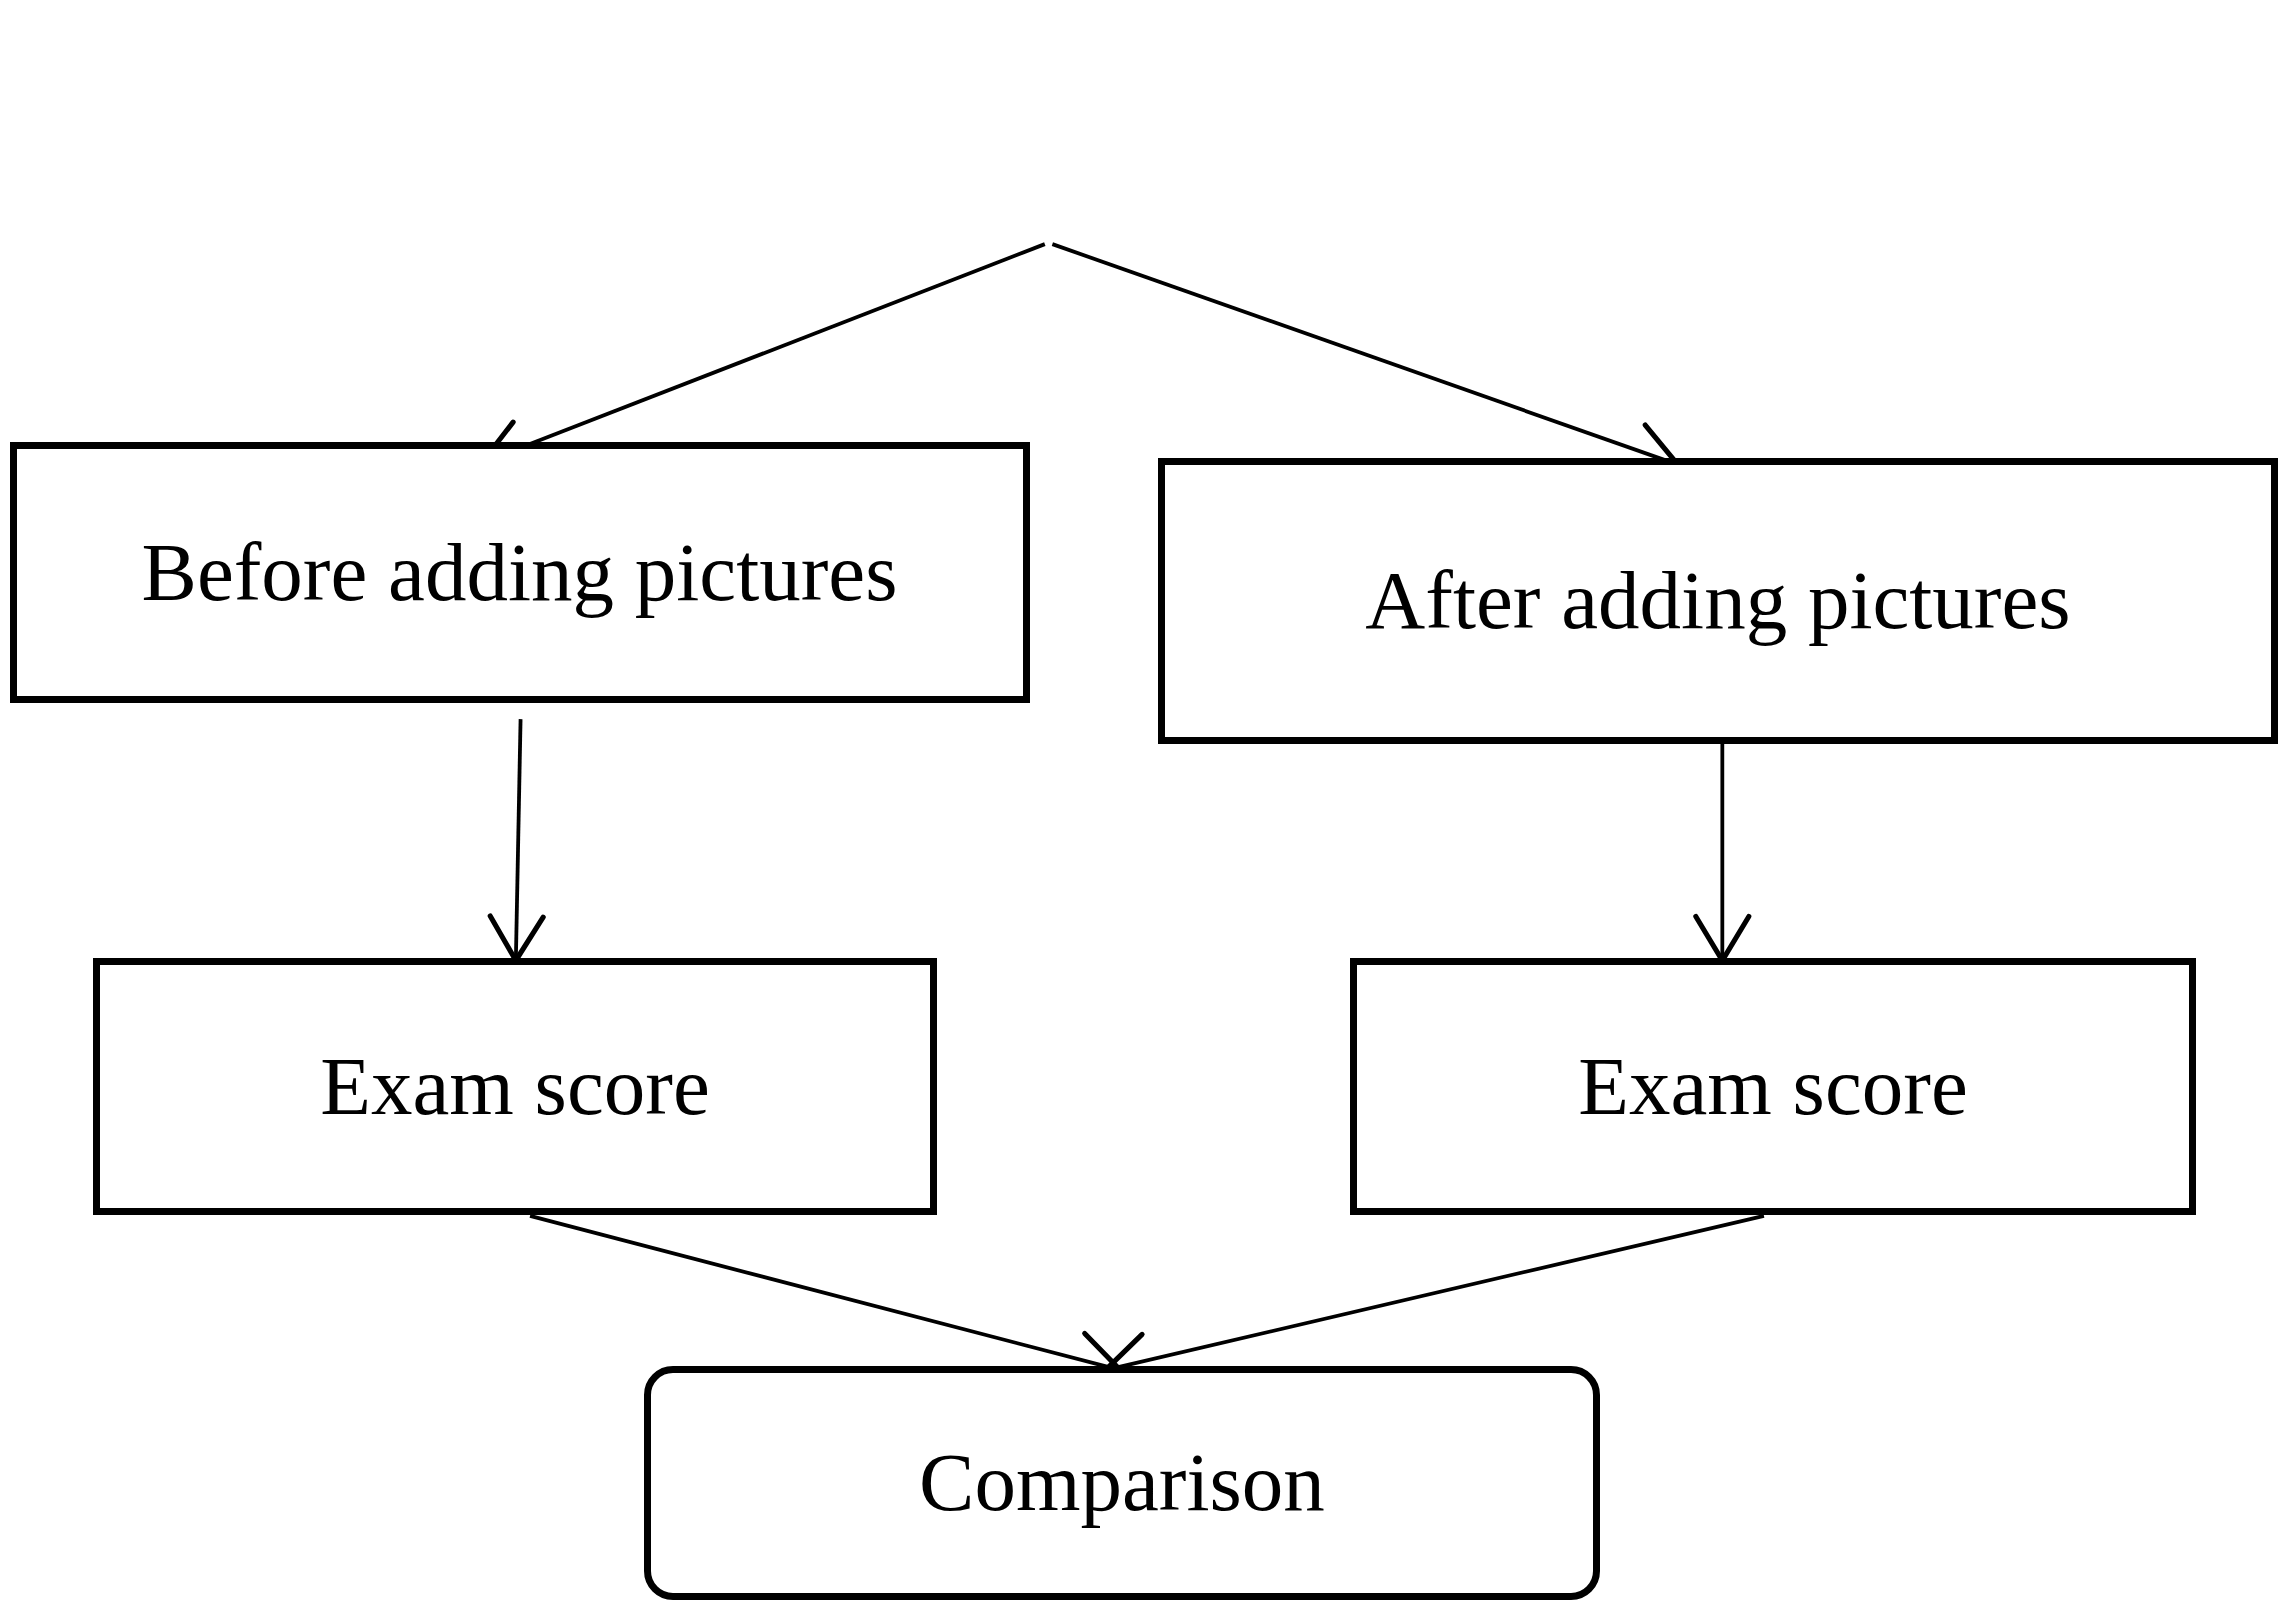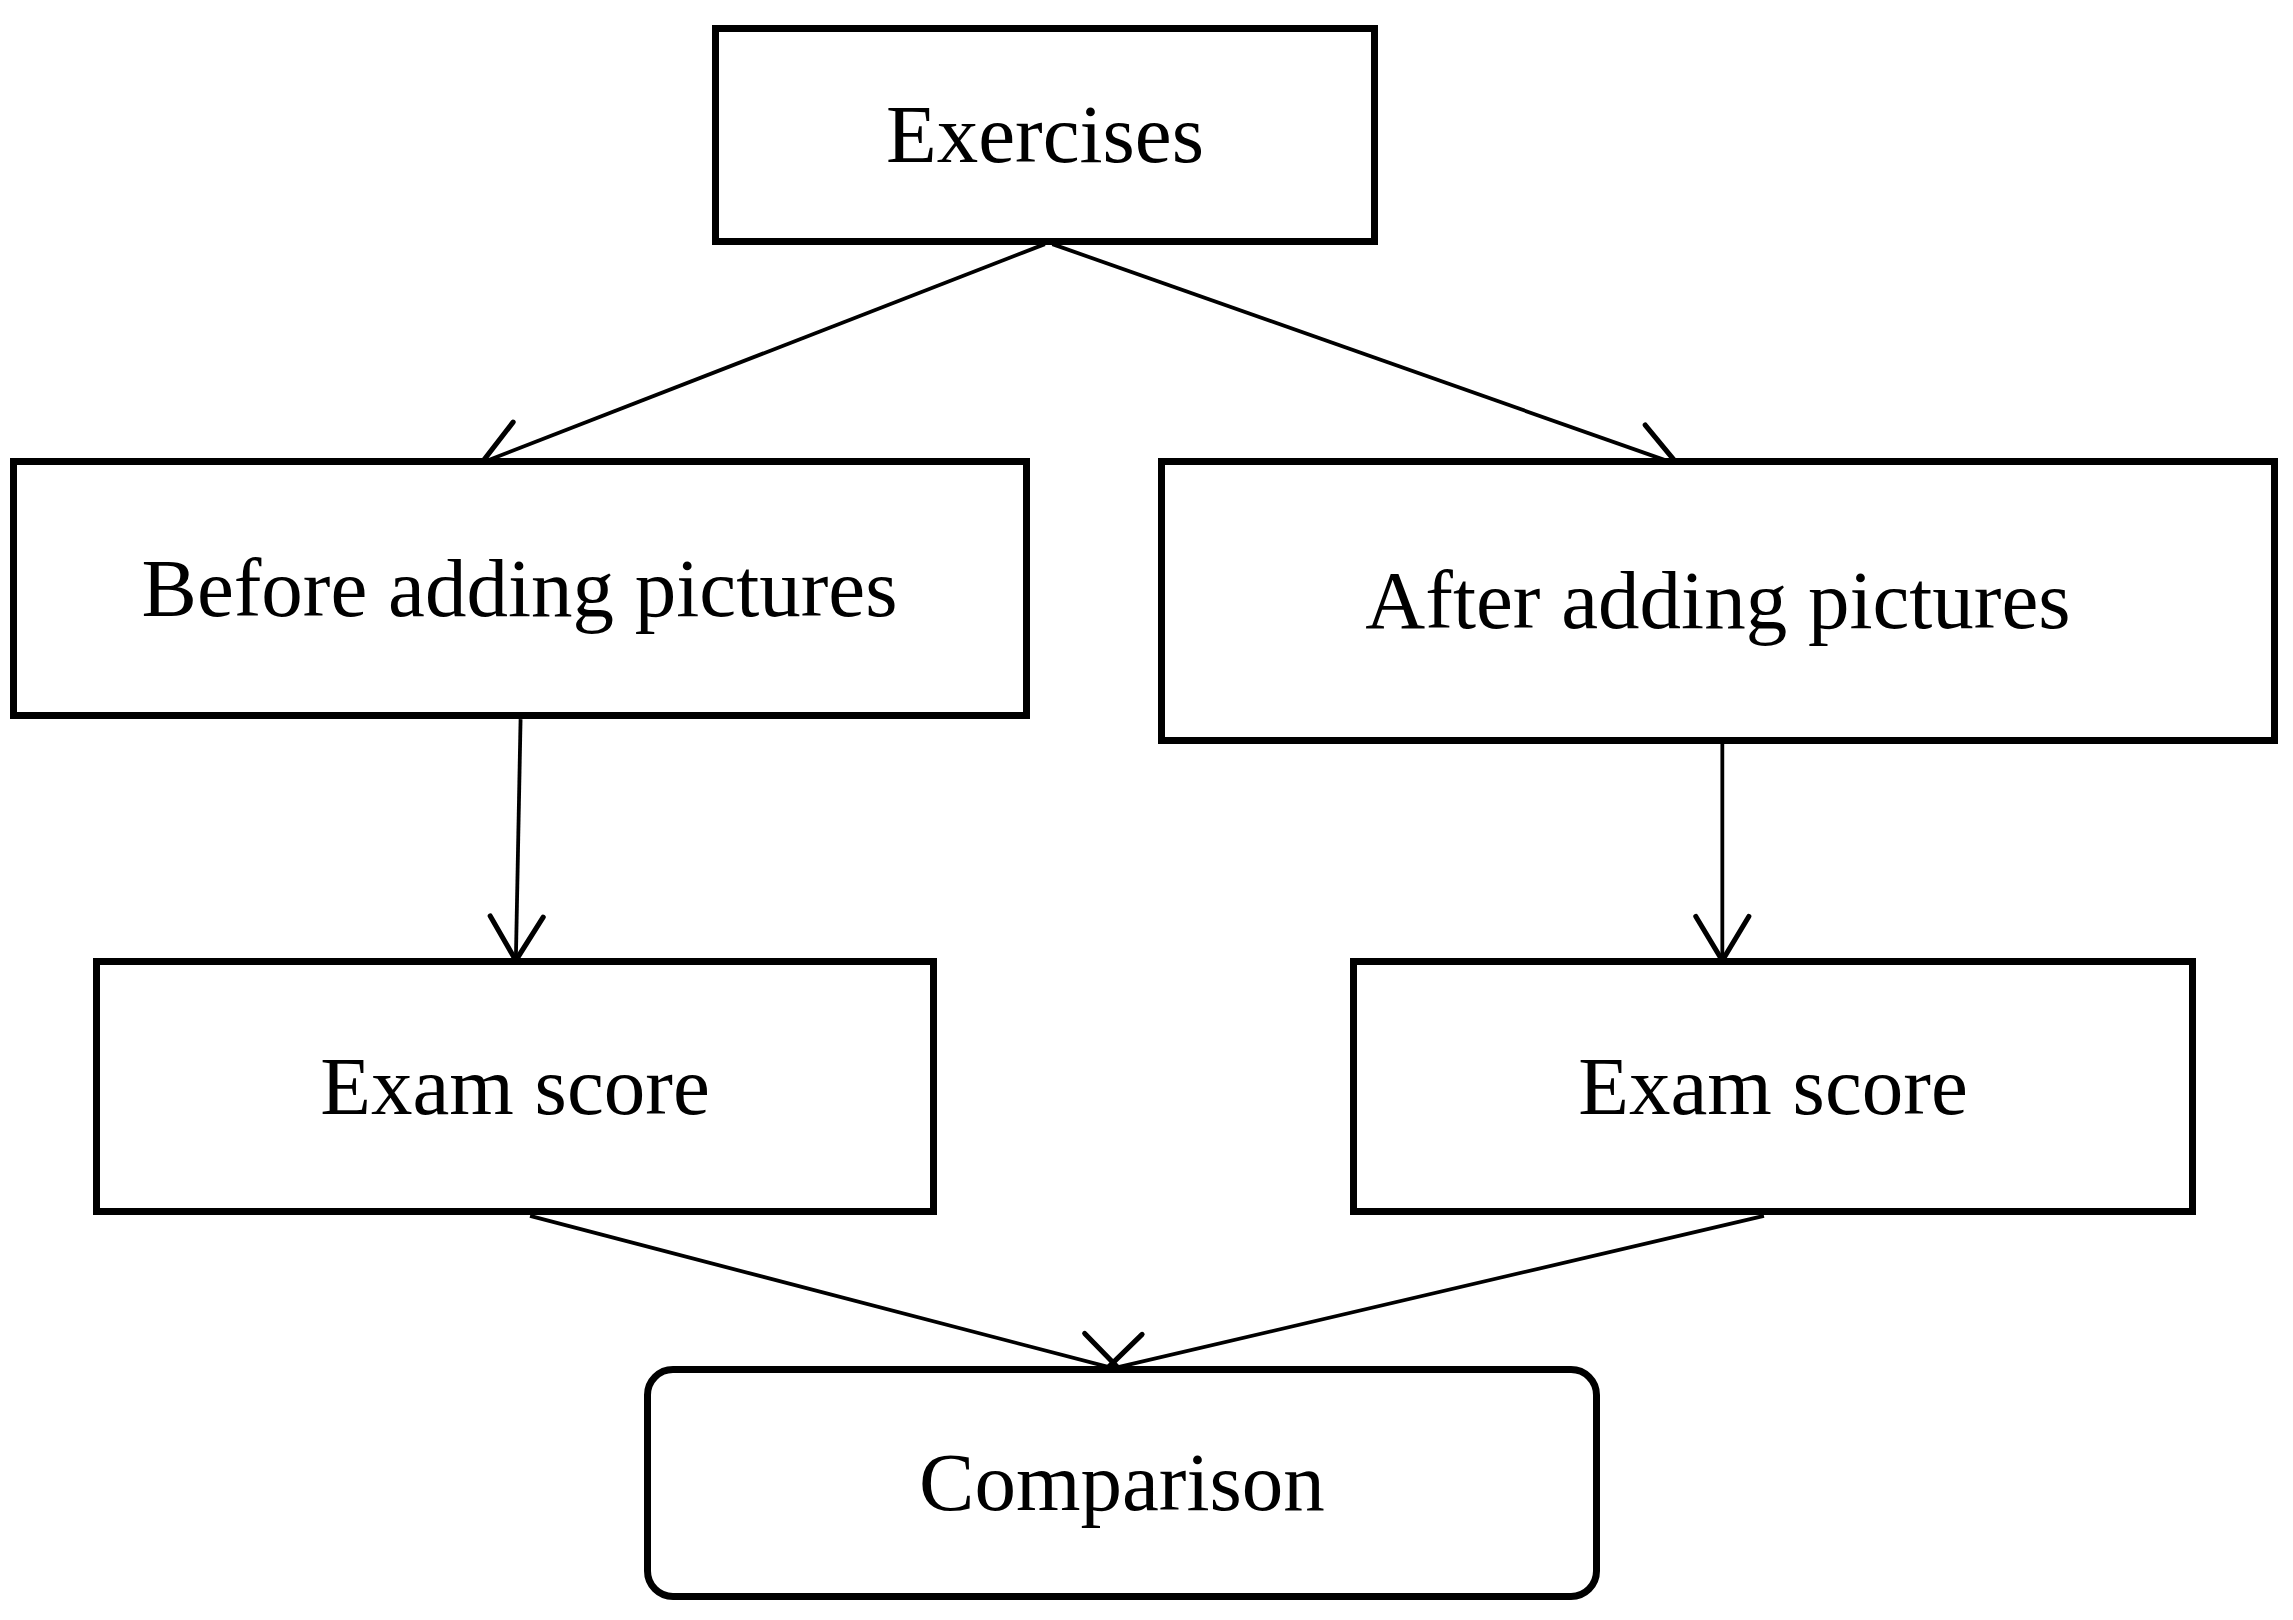--- a/index.html
+++ b/index.html
@@ -34,21 +34,21 @@
     text-align: center;
   }
   .node .label {
     font-size: 83px;
     line-height: 1.1;
     color: #000000;
     white-space: nowrap;
   }
   
   #node-exercises  { left:  712px; top:   24.6px; width:  666px; height: 220px; }
-  #node-before     { left:   9.5px; top:  458px; width: 1020px; height: 261px; }
+  #node-before     { left:   9.5px; top:  442px; width: 1020px; height: 261px; }
   #node-after      { left: 1158px; top:  458px; width: 1120px; height: 286px; }
   #node-exam-left  { left:   93px; top: 958px; width:  844px; height: 257px; }
   #node-exam-right { left: 1350px; top: 958px; width:  846px; height: 257px; }
   #node-comparison { left:  644px; top: 1366px; width: 956px; height: 234px; border-radius: 29px; }
 </style>
 </head>
 <body>
 
 <div class="stage">
 
@@ -59,23 +59,20 @@
       </marker>
     </defs>
     <line x1="1104" y1="258" x2="509" y2="489" stroke="#000000" stroke-width="4" marker-end="url(#openArrow)"></line>
     <line x1="1112" y1="258" x2="1773" y2="491" stroke="#000000" stroke-width="4" marker-end="url(#openArrow)"></line>
     <line x1="550" y1="760" x2="545" y2="1015" stroke="#000000" stroke-width="4" marker-end="url(#openArrow)"></line>
     <line x1="1820" y1="760" x2="1820" y2="1015" stroke="#000000" stroke-width="4" marker-end="url(#openArrow)"></line>
     <line x1="560" y1="1285" x2="1184" y2="1448" stroke="#000000" stroke-width="4" marker-end="url(#openArrow)"></line>
     <line x1="1864" y1="1285" x2="1168" y2="1448" stroke="#000000" stroke-width="4" marker-end="url(#openArrow)"></line>
   </svg>
 
-  <div class="node" id="node-exercises">
-    <span class="label">Exercises</span>
-  </div>
 
   <div class="node" id="node-before">
     <span class="label">Before adding pictures</span>
   </div>
 
   <div class="node" id="node-after">
     <span class="label">After adding pictures</span>
   </div>
 
   <div class="node" id="node-exam-left">

